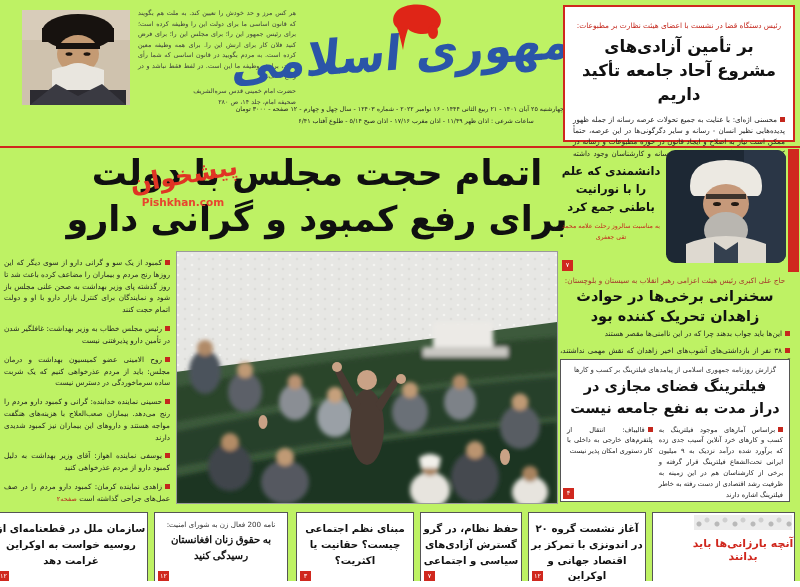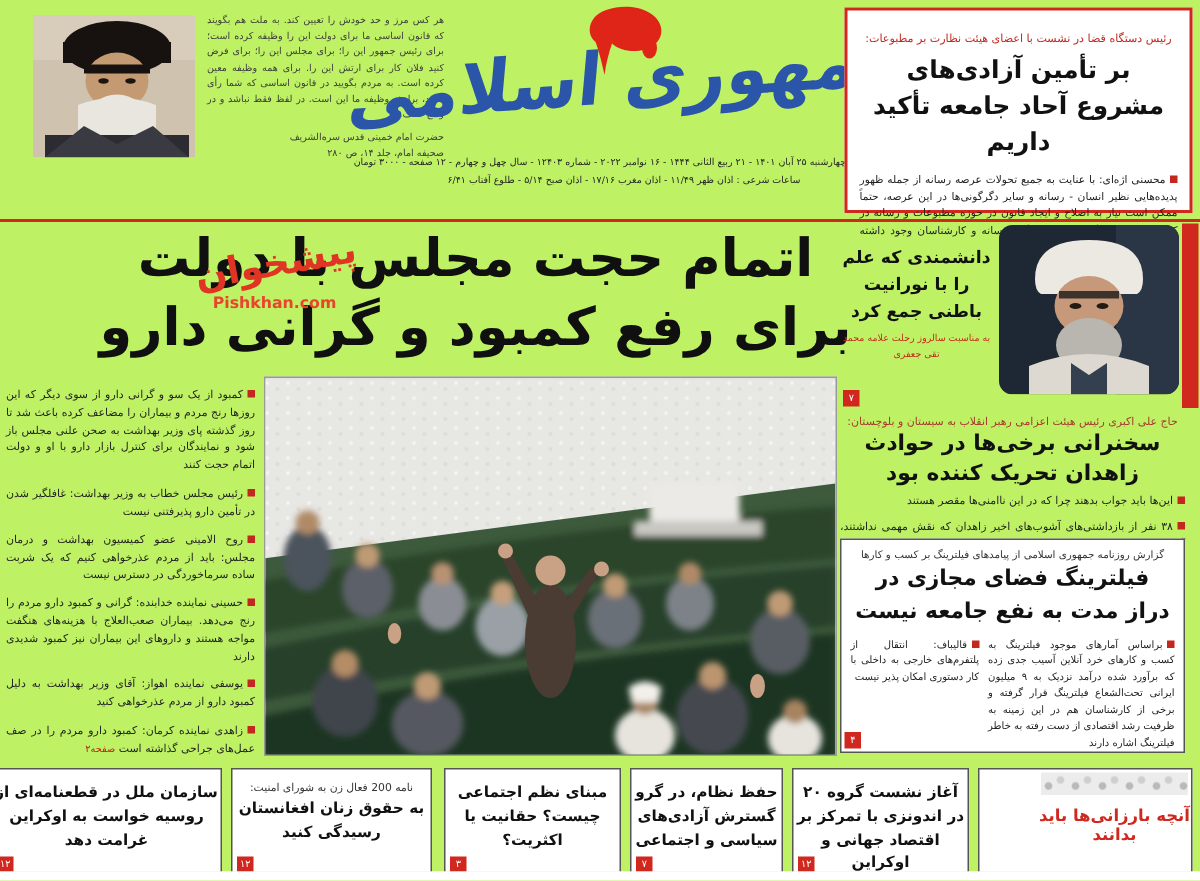--- a/index.html
+++ b/index.html
@@ -43,21 +43,21 @@
   .filt-kicker{font-size:6.9px;color:#333;text-align:center;margin-top:2px;}
   .filt-headline{font-size:14.5px;font-weight:bold;color:#111;text-align:center;line-height:1.5;margin-top:2px;}
   .filt-body{display:flex;gap:6px;margin-top:5px;direction:rtl;}
   .filt-right{width:58%;font-size:6.7px;line-height:1.62;text-align:justify;color:#222;}
   .filt-left{width:40%;font-size:6.7px;line-height:1.62;text-align:justify;color:#222;}
   .badge{position:absolute;width:11px;height:11px;background:#d0281e;color:#fff;font-size:6.5px;line-height:11px;text-align:center;}
   
   .bbox{top:512px;height:75px;border:1px solid #555;box-sizing:border-box;background:#fff;overflow:hidden;text-align:center;}
   .bbox .title{font-size:10.2px;font-weight:bold;color:#111;line-height:1.55;margin-top:8px;}
   .bbox .kick{font-size:7.2px;color:#333;line-height:1.7;margin-top:6px;}
-  .bbox .kick + .title{margin-top:1px;}
+  .bbox .kick + .title{margin-top:1px;font-family:Liberation Serif, serif;}
   .byline{font-size:6.4px;color:#b5271d;margin-top:18px;}
   .b-unsc{left:-6px;width:154px;}
   .b-women{left:154px;width:134px;}
   .b-mabna{left:296px;width:118px;}
   .b-hefz{left:420px;width:102px;}
   .b-g20{left:528px;width:118px;}
   .b-barzani{left:652px;width:143px;padding-left:39px;}
   .pattern-strip{height:15px;margin:2px 2px 0 2px;background-color:#ececec;background-image:radial-gradient(circle at 5px 9px,#b9b9b9 2px,transparent 3px),radial-gradient(circle at 13px 5px,#cfcfcf 2px,transparent 3px);background-size:18px 15px;}
   .barzani-title{font-size:11px;font-weight:bold;color:#d0281e;margin-top:7px;}
   .barzani-bismillah{font-size:6.8px;color:#222;margin-top:22px;}

